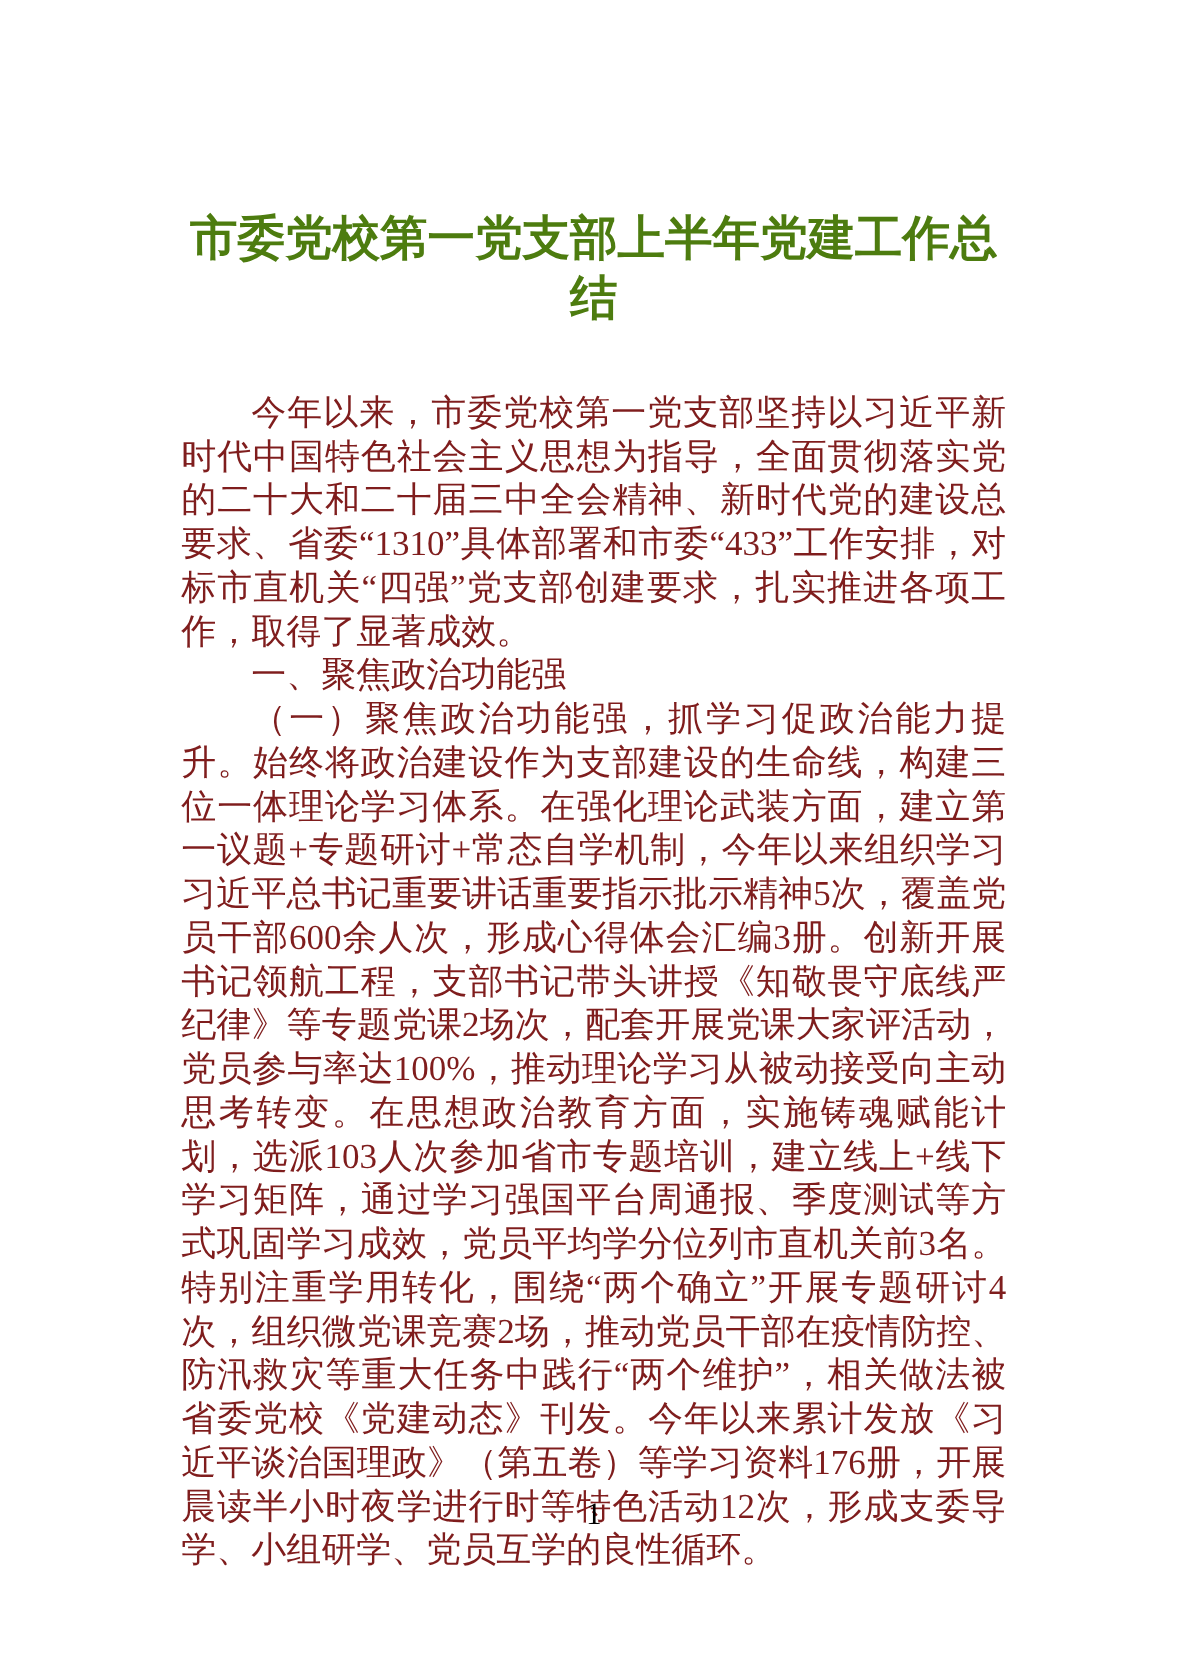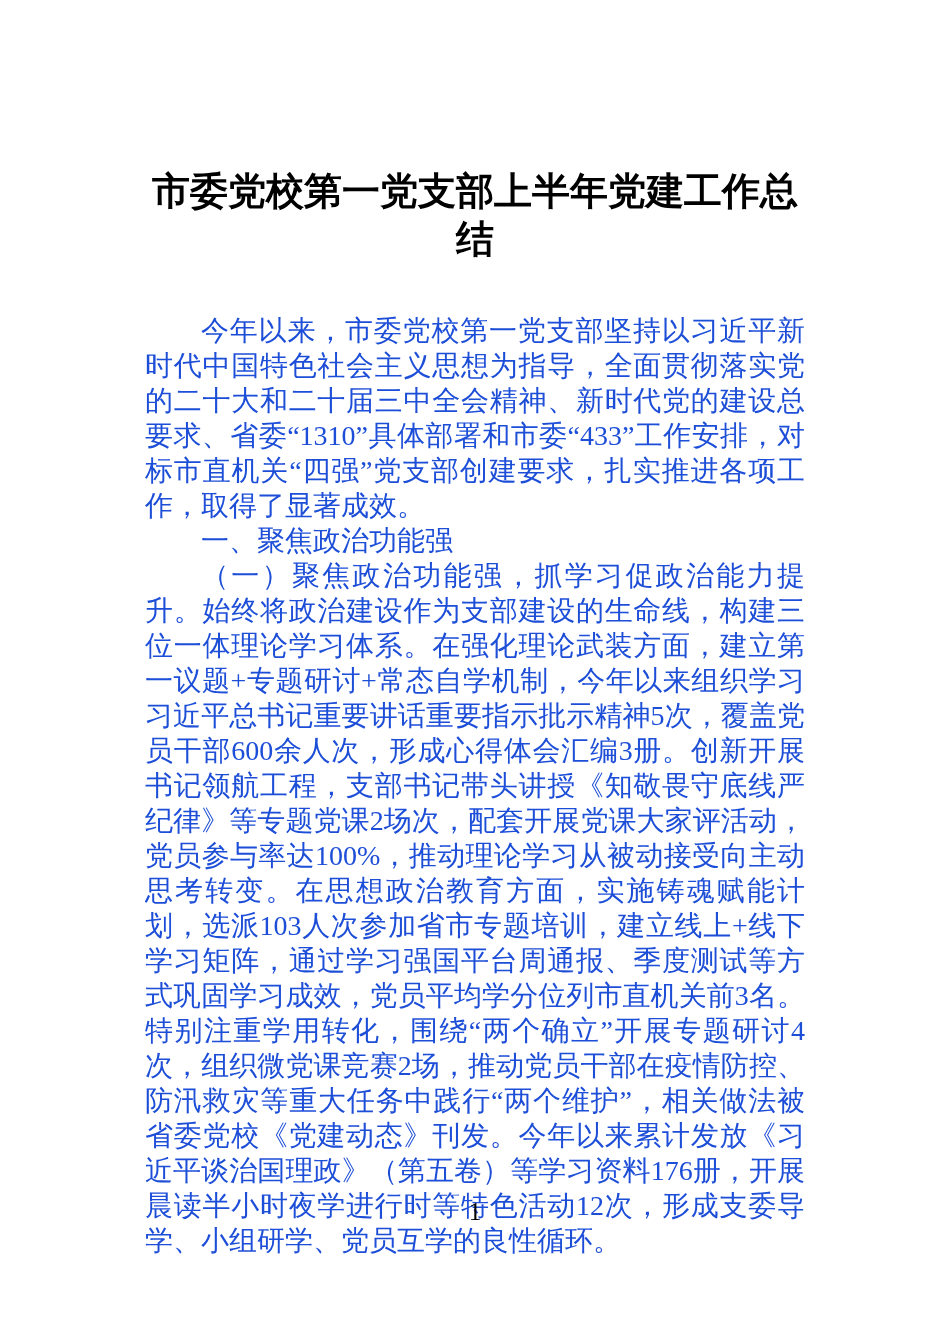--- a/index.html
+++ b/index.html
@@ -16,32 +16,32 @@
     padding: 168px 145px 0 145px;
     font-family: "Liberation Serif", "DejaVu Serif", serif;
     overflow: hidden;
   }
   .doc-title {
     font-family: "Liberation Sans", "DejaVu Sans", sans-serif;
     font-weight: 700;
     font-size: 38px;
     line-height: 1.25;
     text-align: center;
-    color: #000000;
+    color: #4d7c0f;
     margin-bottom: 50px;
   }
   .doc-body {
     width: 660px;
   }
   .para {
     font-size: 28px;
     line-height: 35px;
     text-align: justify;
     text-indent: 2em;
-    color: #1d4ed8;
+    color: #7f1d1d;
     word-break: break-all;
   }
   .para.section-heading {
     font-weight: 400;
   }
   .page-number {
     position: absolute;
     left: 0;
     right: 0;
     bottom: 118px;

